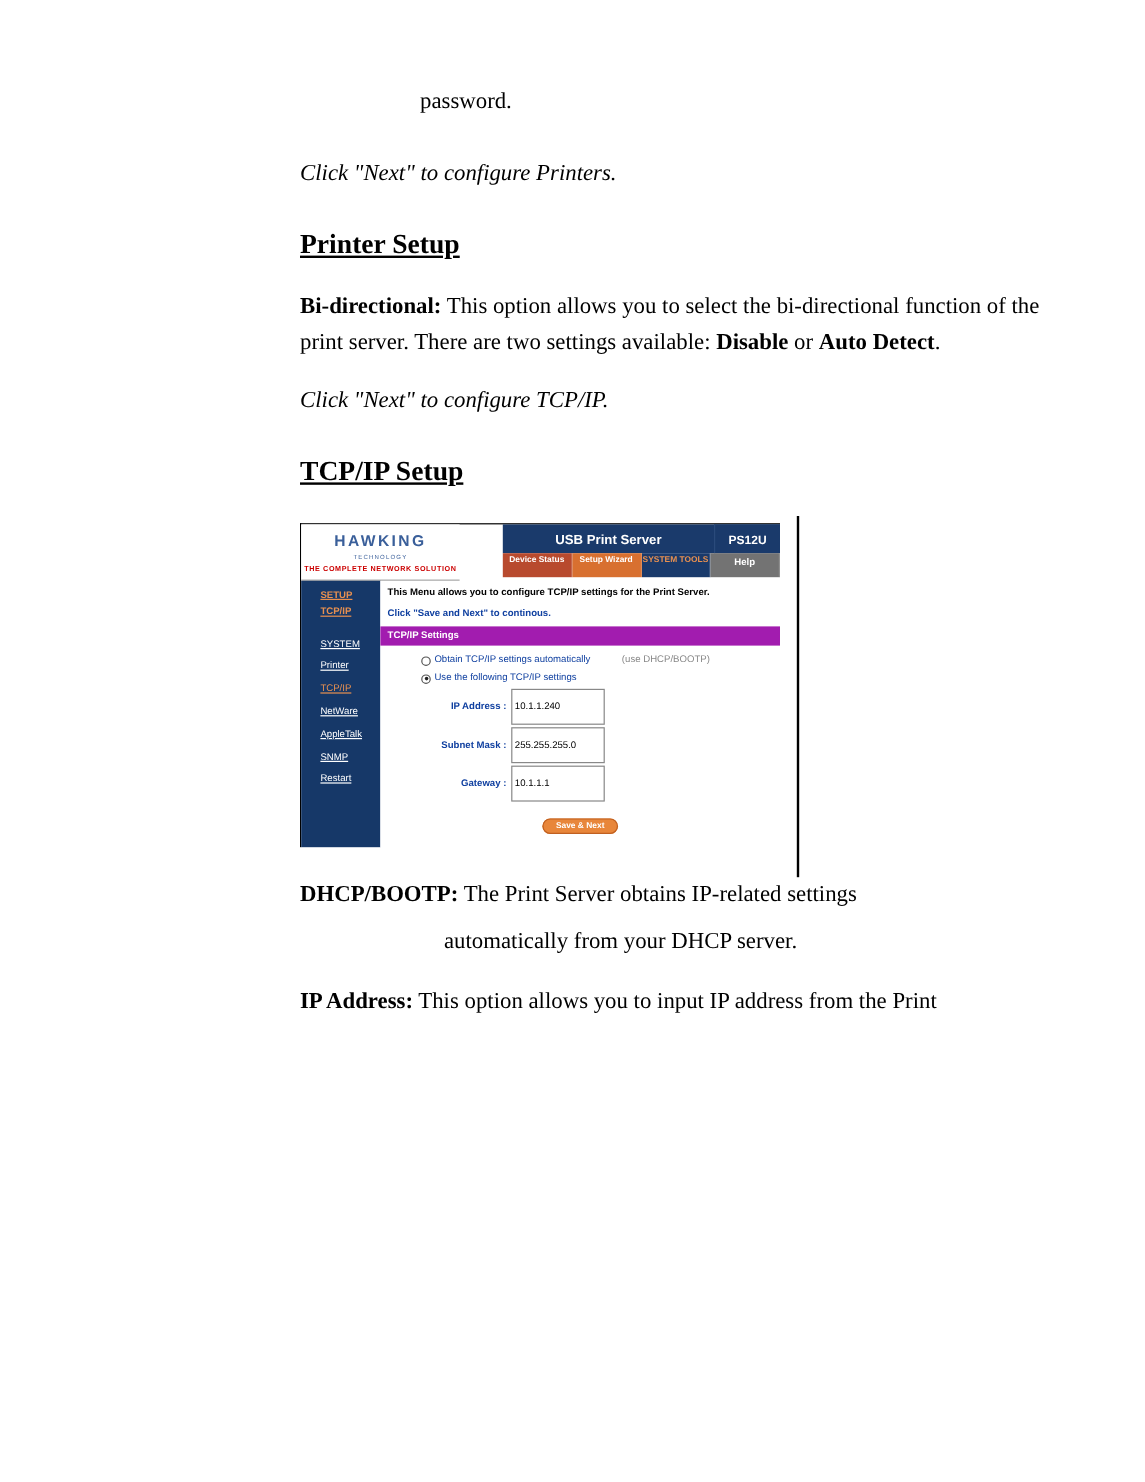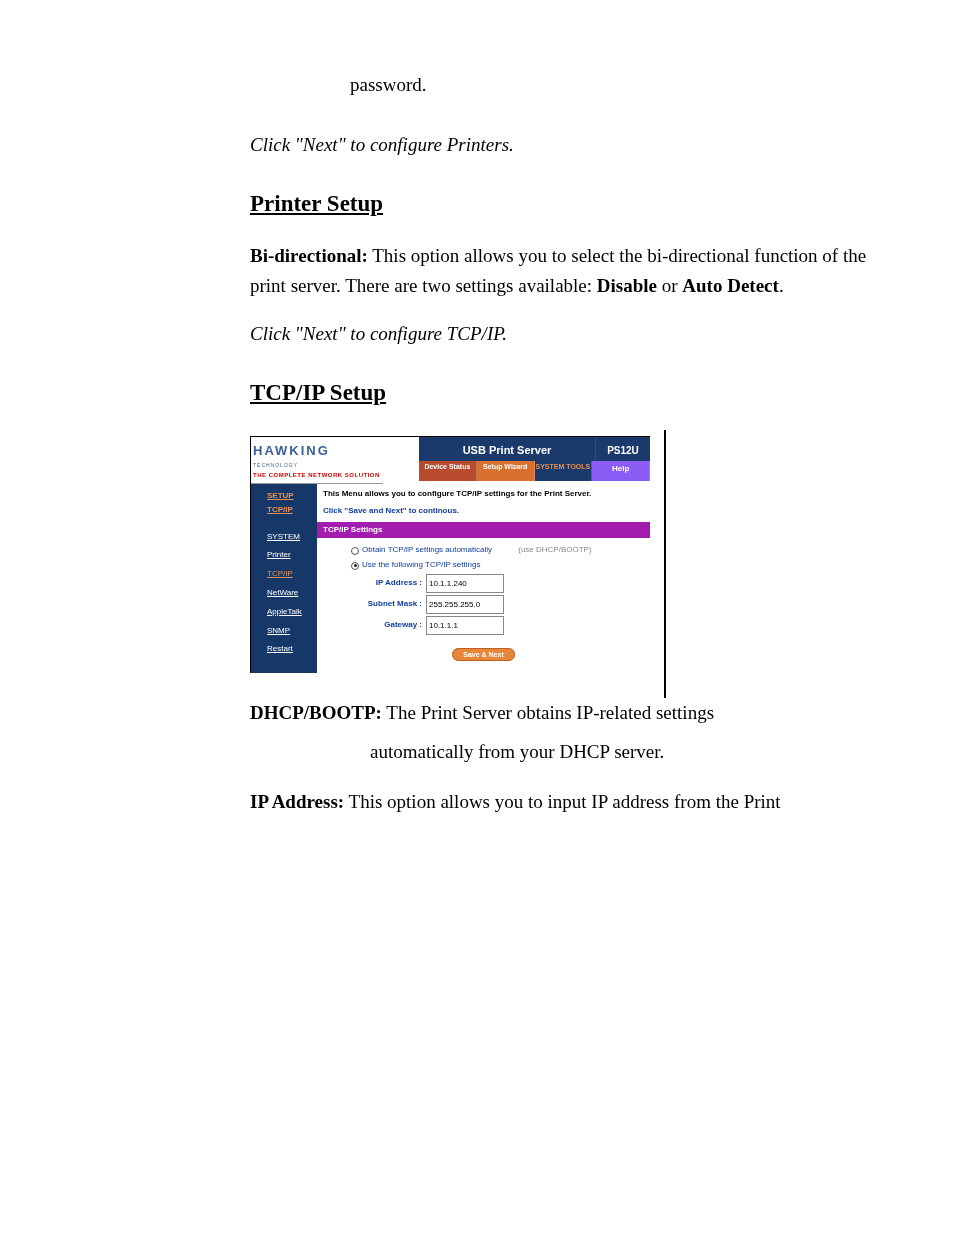--- a/index.html
+++ b/index.html
@@ -36,21 +36,21 @@
     display: flex;
     flex-direction: column;
   }
   .ss-top { display: flex; }
   .logo-cell {
     width: 132px;
     background: #fff;
     border-bottom: 1px solid #999;
     display: flex;
     flex-direction: column;
-    align-items: flex-start;
+    align-items: center;
     justify-content: center;
     padding: 4px 2px 2px 2px;
   }
   .logo-text {
     font-size: 13px;
     font-weight: bold;
     color: #3a5f9a;
     font-family: "Trebuchet MS", sans-serif;
     letter-spacing: 2px;
   }
@@ -95,21 +95,21 @@
     color: #fff;
     padding-top: 2px;
     line-height: 1.1;
     border-right: 1px solid rgba(255,255,255,0.2);
   }
   .tab-red { background: #b84a2e; }
   .tab-orange { background: #d87030; }
   .tab-navy { background: #1a3a6b; color: #e89050; }
   .tab-help {
     width: 55px;
-    background: #8b5cf6;
+    background: #737373;
     font-size: 8px;
     padding-top: 4px;
   }
   .ss-body { display: flex; min-height: 175px; }
   .sidebar {
     width: 66px;
     background: #163868;
     padding: 6px 16px;
   }
   .sb-head { color: #e89050; font-weight: bold; font-size: 8px; text-decoration: underline; margin-bottom: 1px; }
@@ -123,21 +123,21 @@
   .c-form { padding: 6px 6px 12px 6px; }
   .radio-row { margin-left: 28px; font-size: 8px; margin-bottom: 2px; display: flex; align-items: center; gap: 3px; }
   .radio-circle { width: 8px; height: 8px; border: 1px solid #555; border-radius: 50%; display: inline-flex; align-items: center; justify-content: center; }
   .radio-dot { width: 3px; height: 3px; background: #222; border-radius: 50%; }
   .opt-label { color: #1040a0; font-weight: normal; }
   .opt-gray { color: #888; padding-left: 24px; }
   .form-row { display: flex; align-items: center; margin: 2px 0 2px 28px; }
   .form-lab { width: 75px; text-align: right; font-size: 8px; color: #1040a0; font-weight: bold; padding-right: 4px; }
   .form-inp {
     width: 78px;
-    height: 19px;
+    height: 30px;
     border: 1px solid #888;
     font-size: 8px;
     padding: 0 2px;
     background: #fff;
   }
   .save-btn-wrap { text-align: center; margin-top: 12px; }
   .save-btn {
     background: #e8863a;
     color: #fff;
     font-size: 7px;

